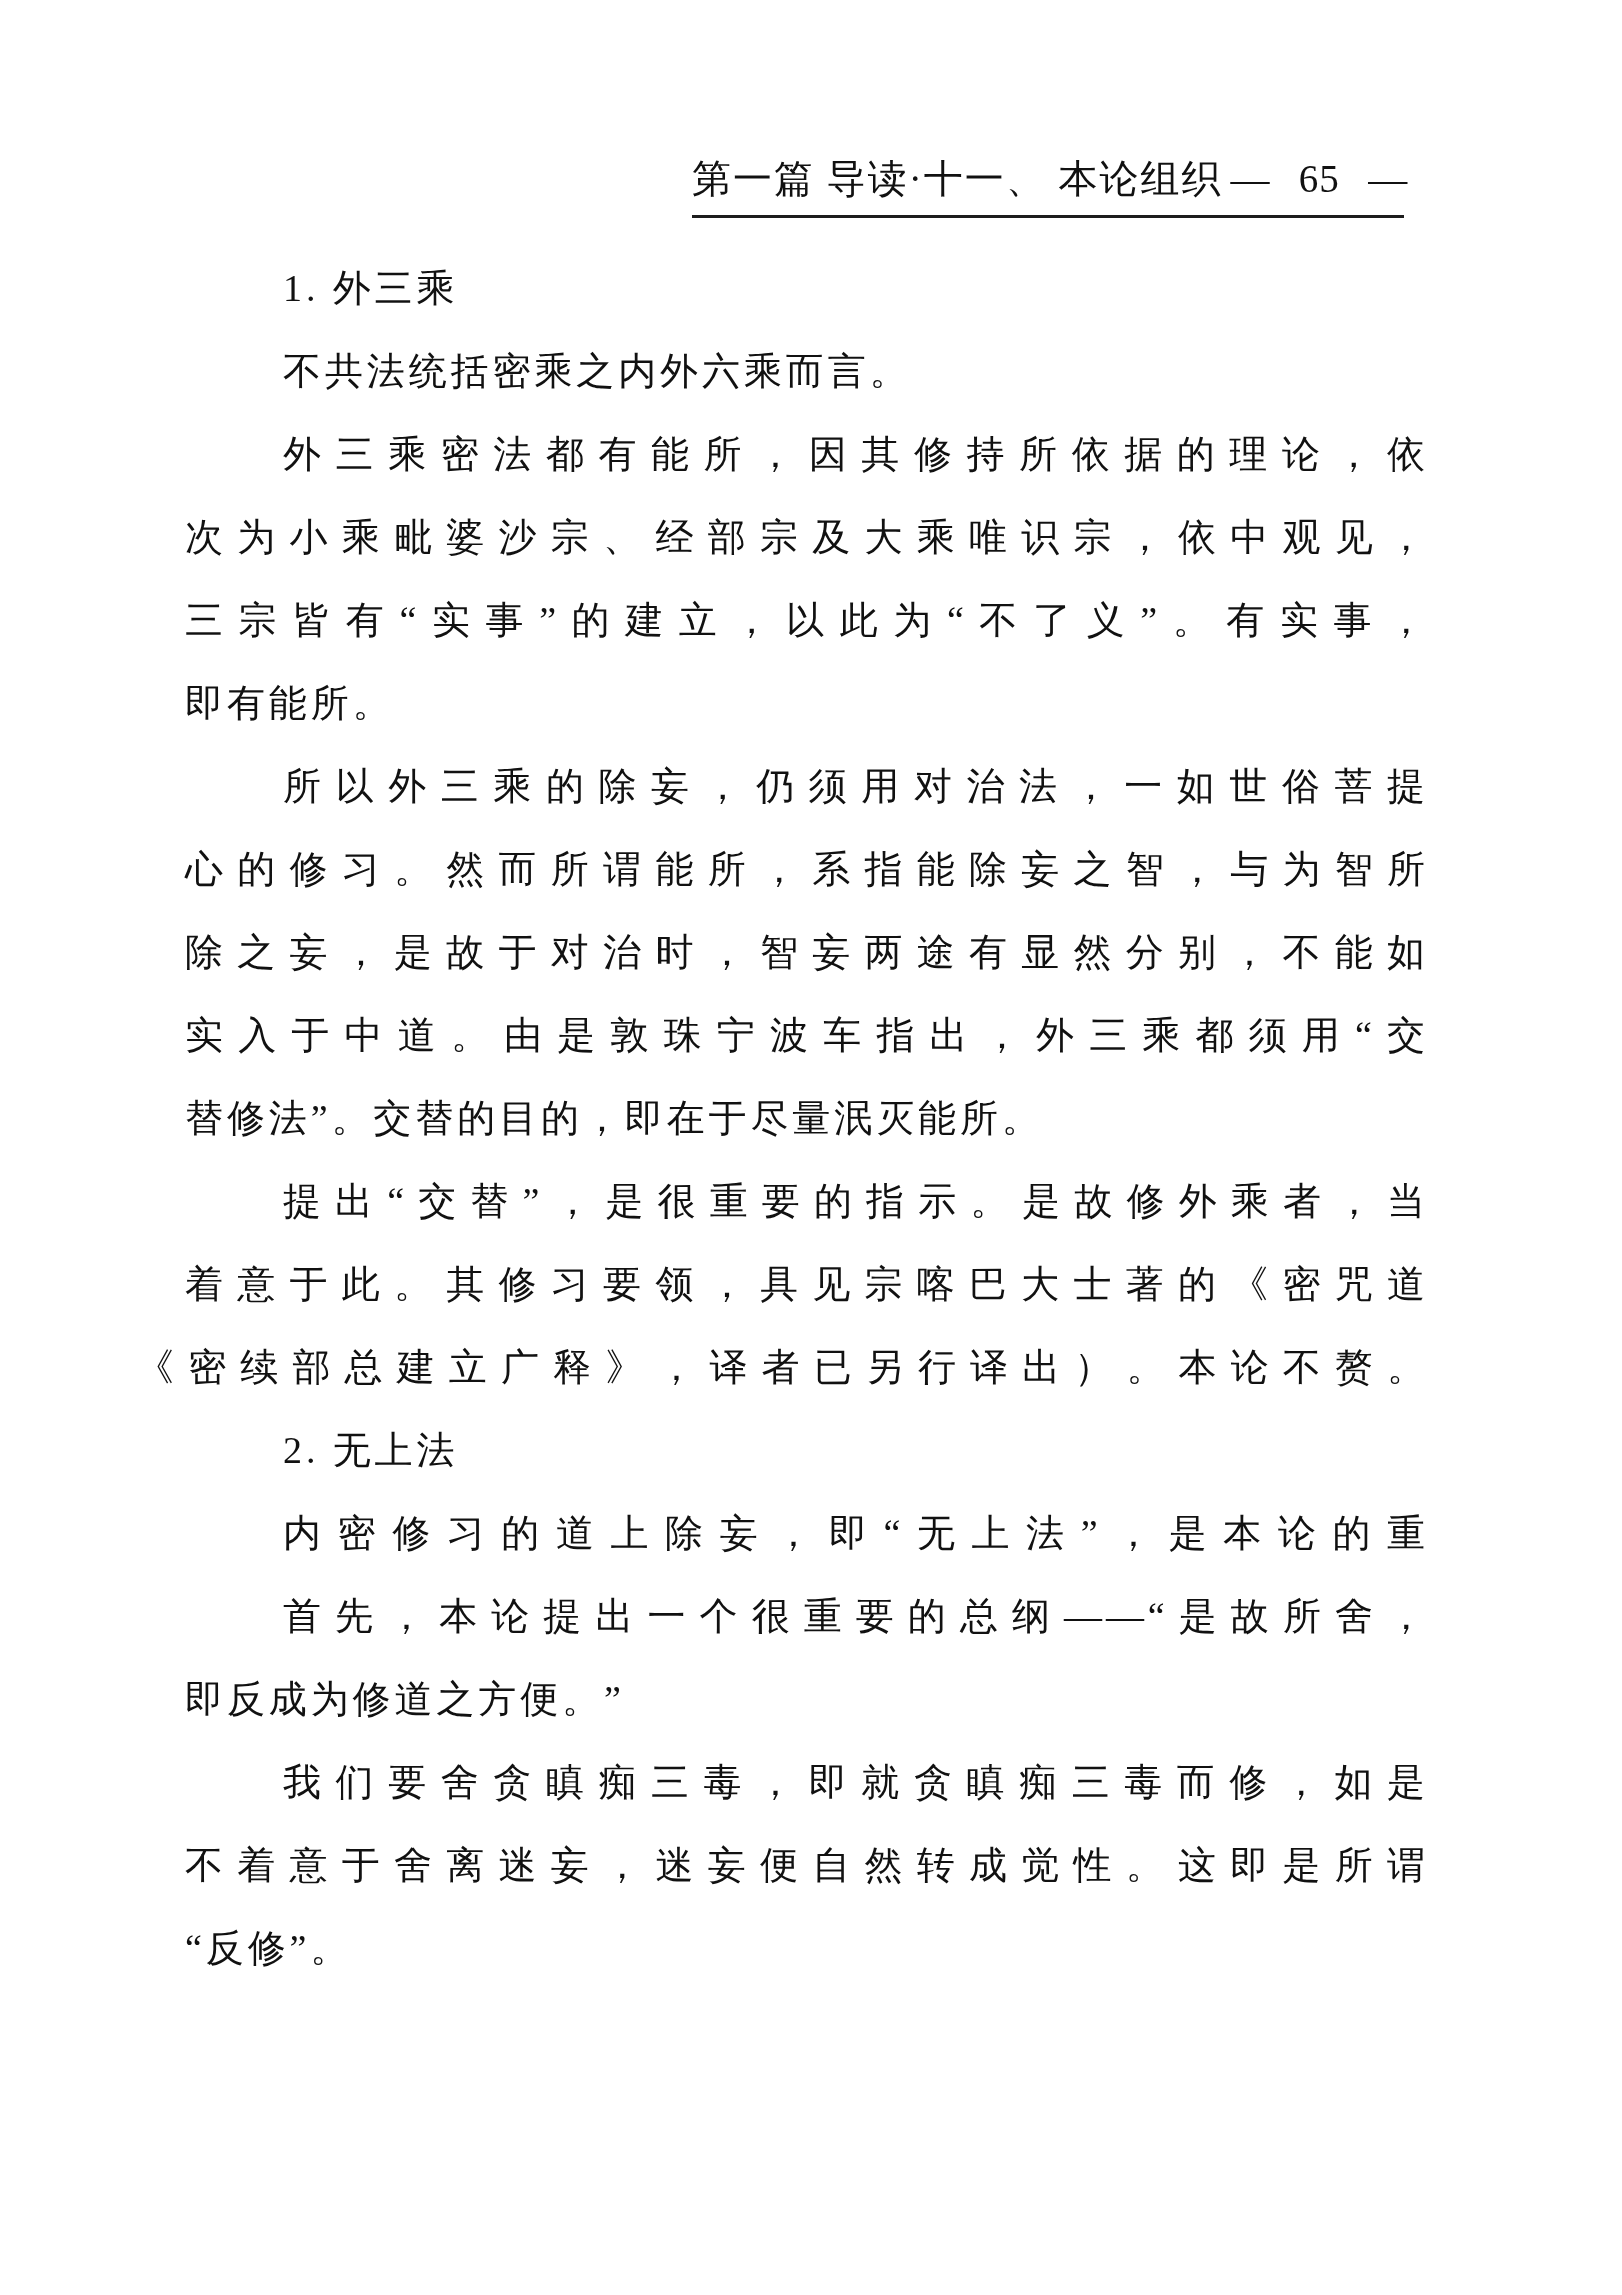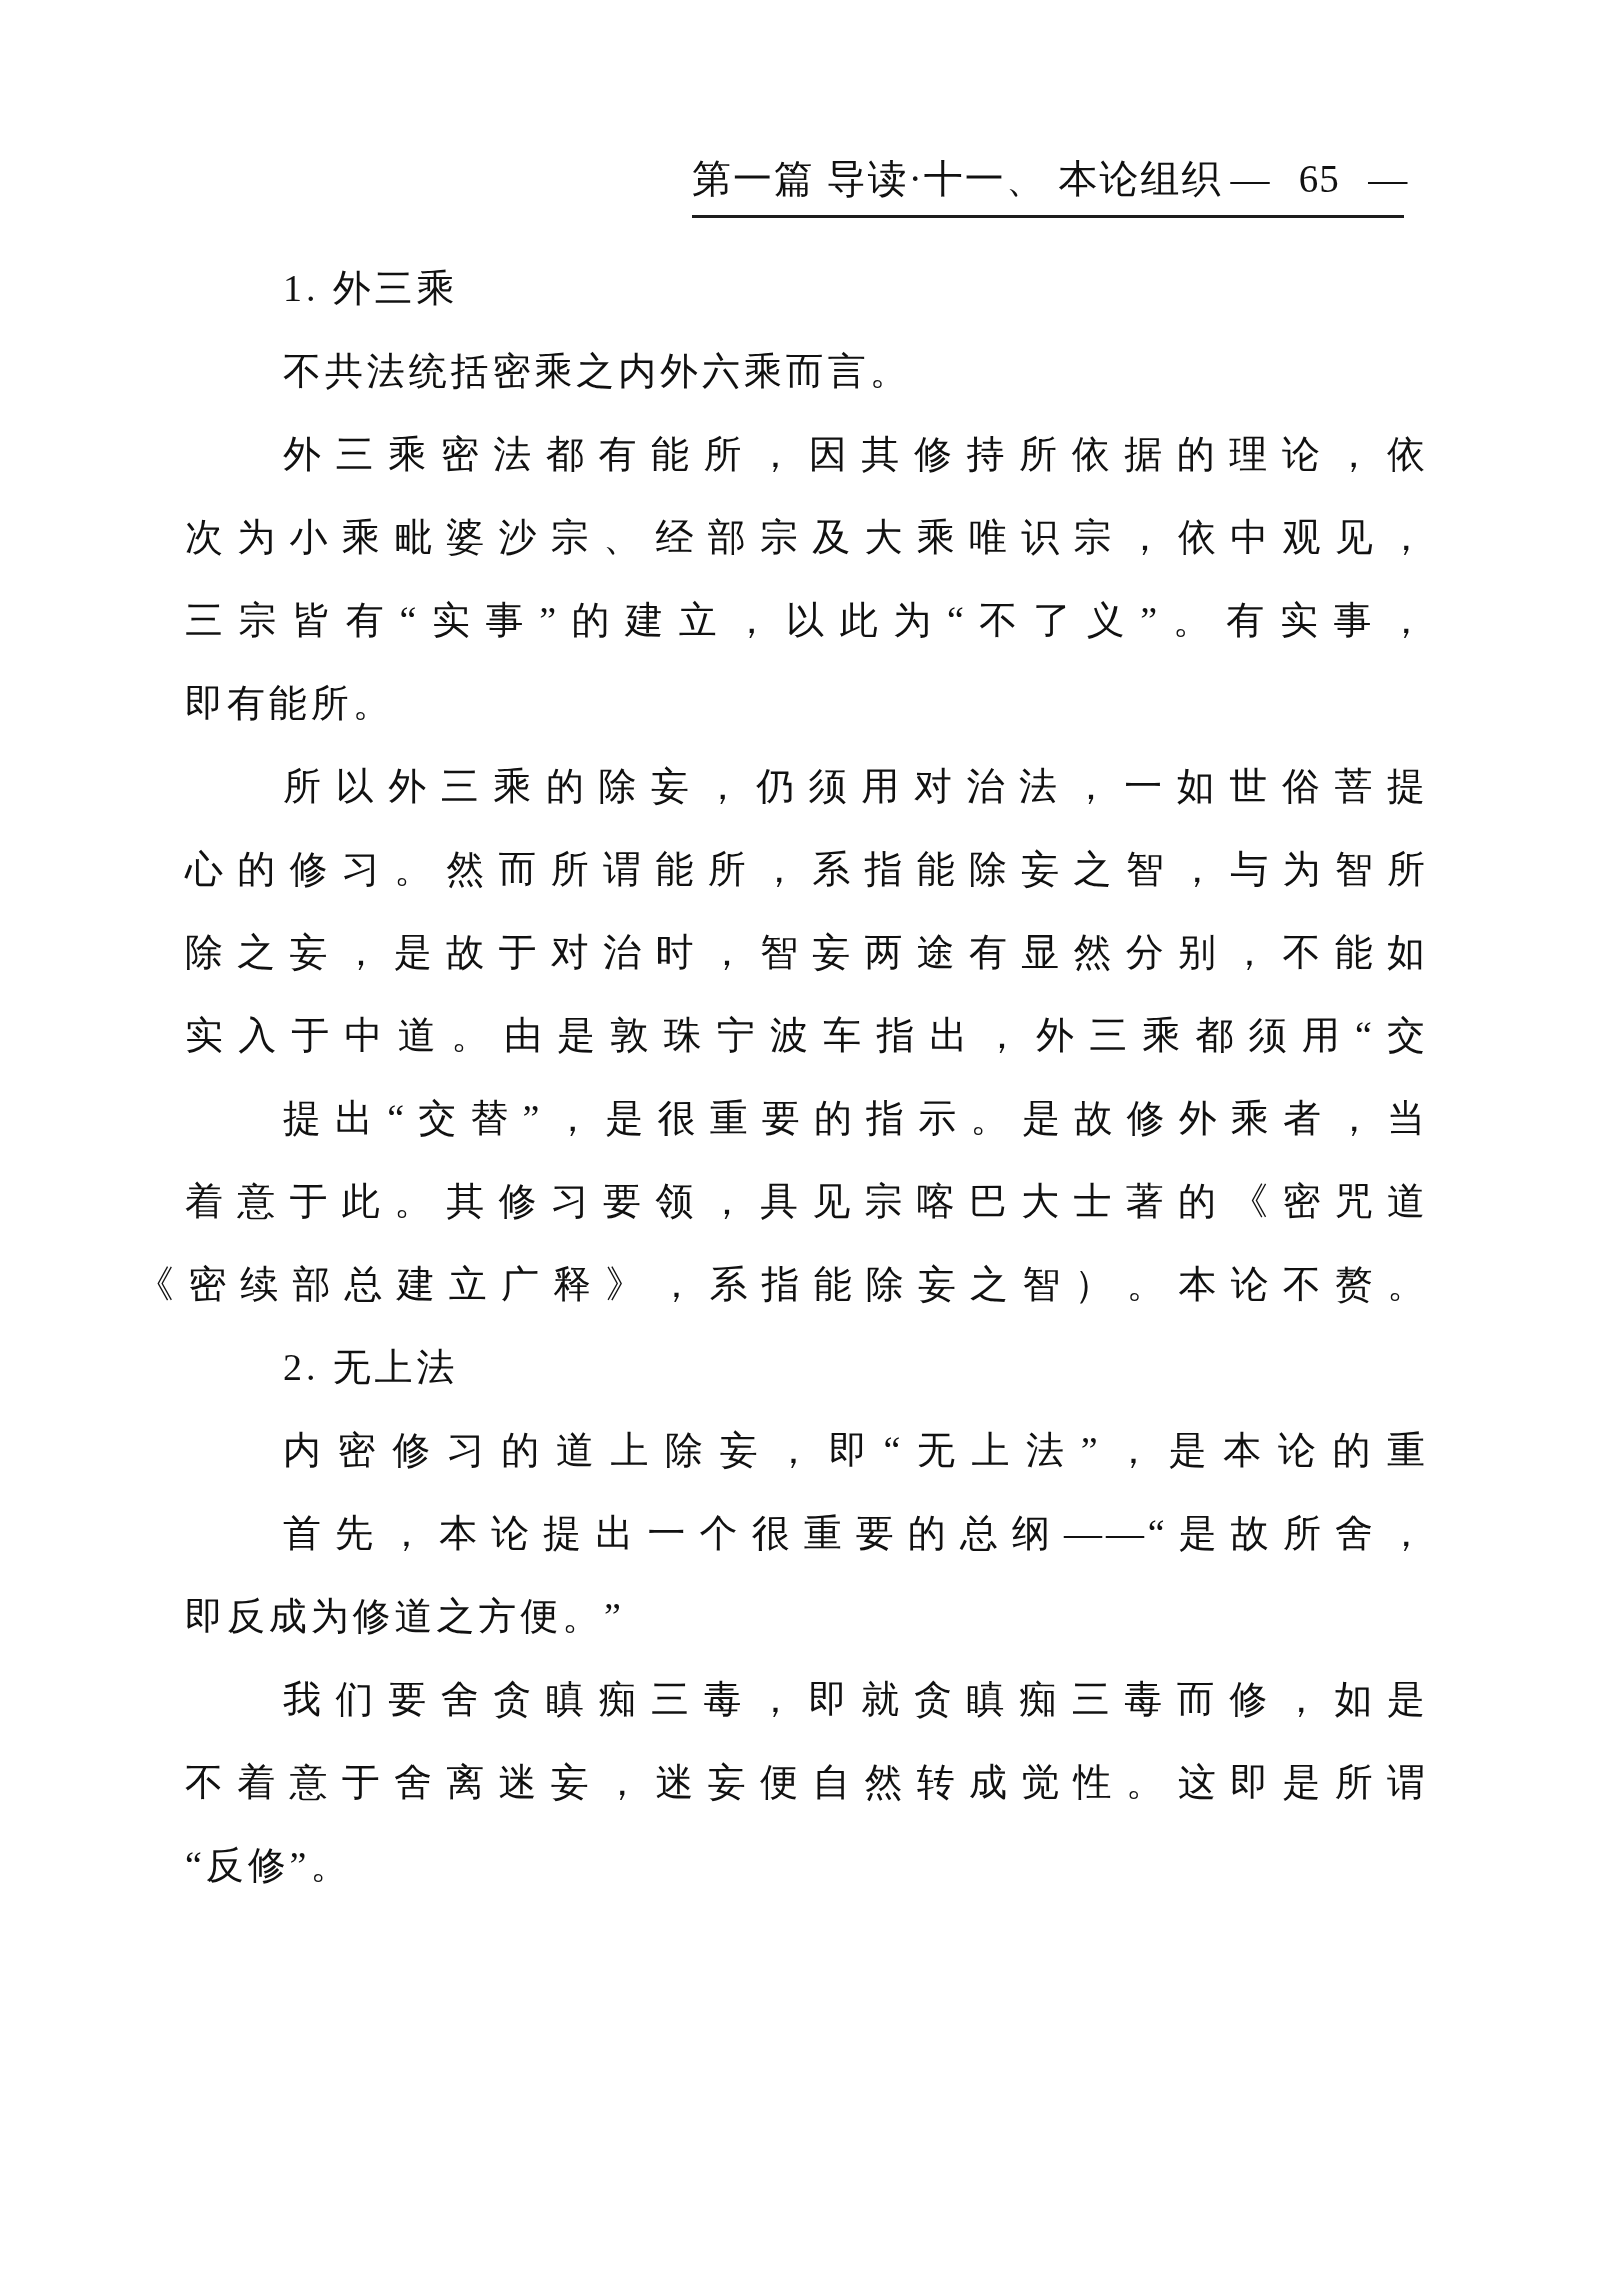--- a/index.html
+++ b/index.html
@@ -80,23 +80,24 @@
     <p class="line indent short">1. 外三乘</p>
     <p class="line indent short">不共法统括密乘之内外六乘而言。</p>
     <p class="line indent">外三乘密法都有能所，因其修持所依据的理论，依</p>
     <p class="line">次为小乘毗婆沙宗、经部宗及大乘唯识宗，依中观见，</p>
     <p class="line">三宗皆有“实事”的建立，以此为“不了义”。有实事，</p>
     <p class="line short">即有能所。</p>
     <p class="line indent">所以外三乘的除妄，仍须用对治法，一如世俗菩提</p>
     <p class="line">心的修习。然而所谓能所，系指能除妄之智，与为智所</p>
     <p class="line">除之妄，是故于对治时，智妄两途有显然分别，不能如</p>
     <p class="line">实入于中道。由是敦珠宁波车指出，外三乘都须用“交</p>
+    <p class="line short">替修法”。交替的目的，即在于尽量泯灭能所。</p>
     <p class="line indent">提出“交替”，是很重要的指示。是故修外乘者，当</p>
     <p class="line">着意于此。其修习要领，具见宗喀巴大士著的《密咒道</p>
-    <p class="line hang">《密续部总建立广释》，系指能除妄之智）。本论不赘。</p>
+    <p class="line hang">《密续部总建立广释》，译者已另行译出）。本论不赘。</p>
     <p class="line indent short">2. 无上法</p>
     <p class="line indent">内密修习的道上除妄，即“无上法”，是本论的重</p>
     <p class="line indent">首先，本论提出一个很重要的总纲——“是故所舍，</p>
     <p class="line short">即反成为修道之方便。”</p>
     <p class="line indent">我们要舍贪瞋痴三毒，即就贪瞋痴三毒而修，如是</p>
     <p class="line">不着意于舍离迷妄，迷妄便自然转成觉性。这即是所谓</p>
     <p class="line short">“反修”。</p>
   </div>
 
 </div>

